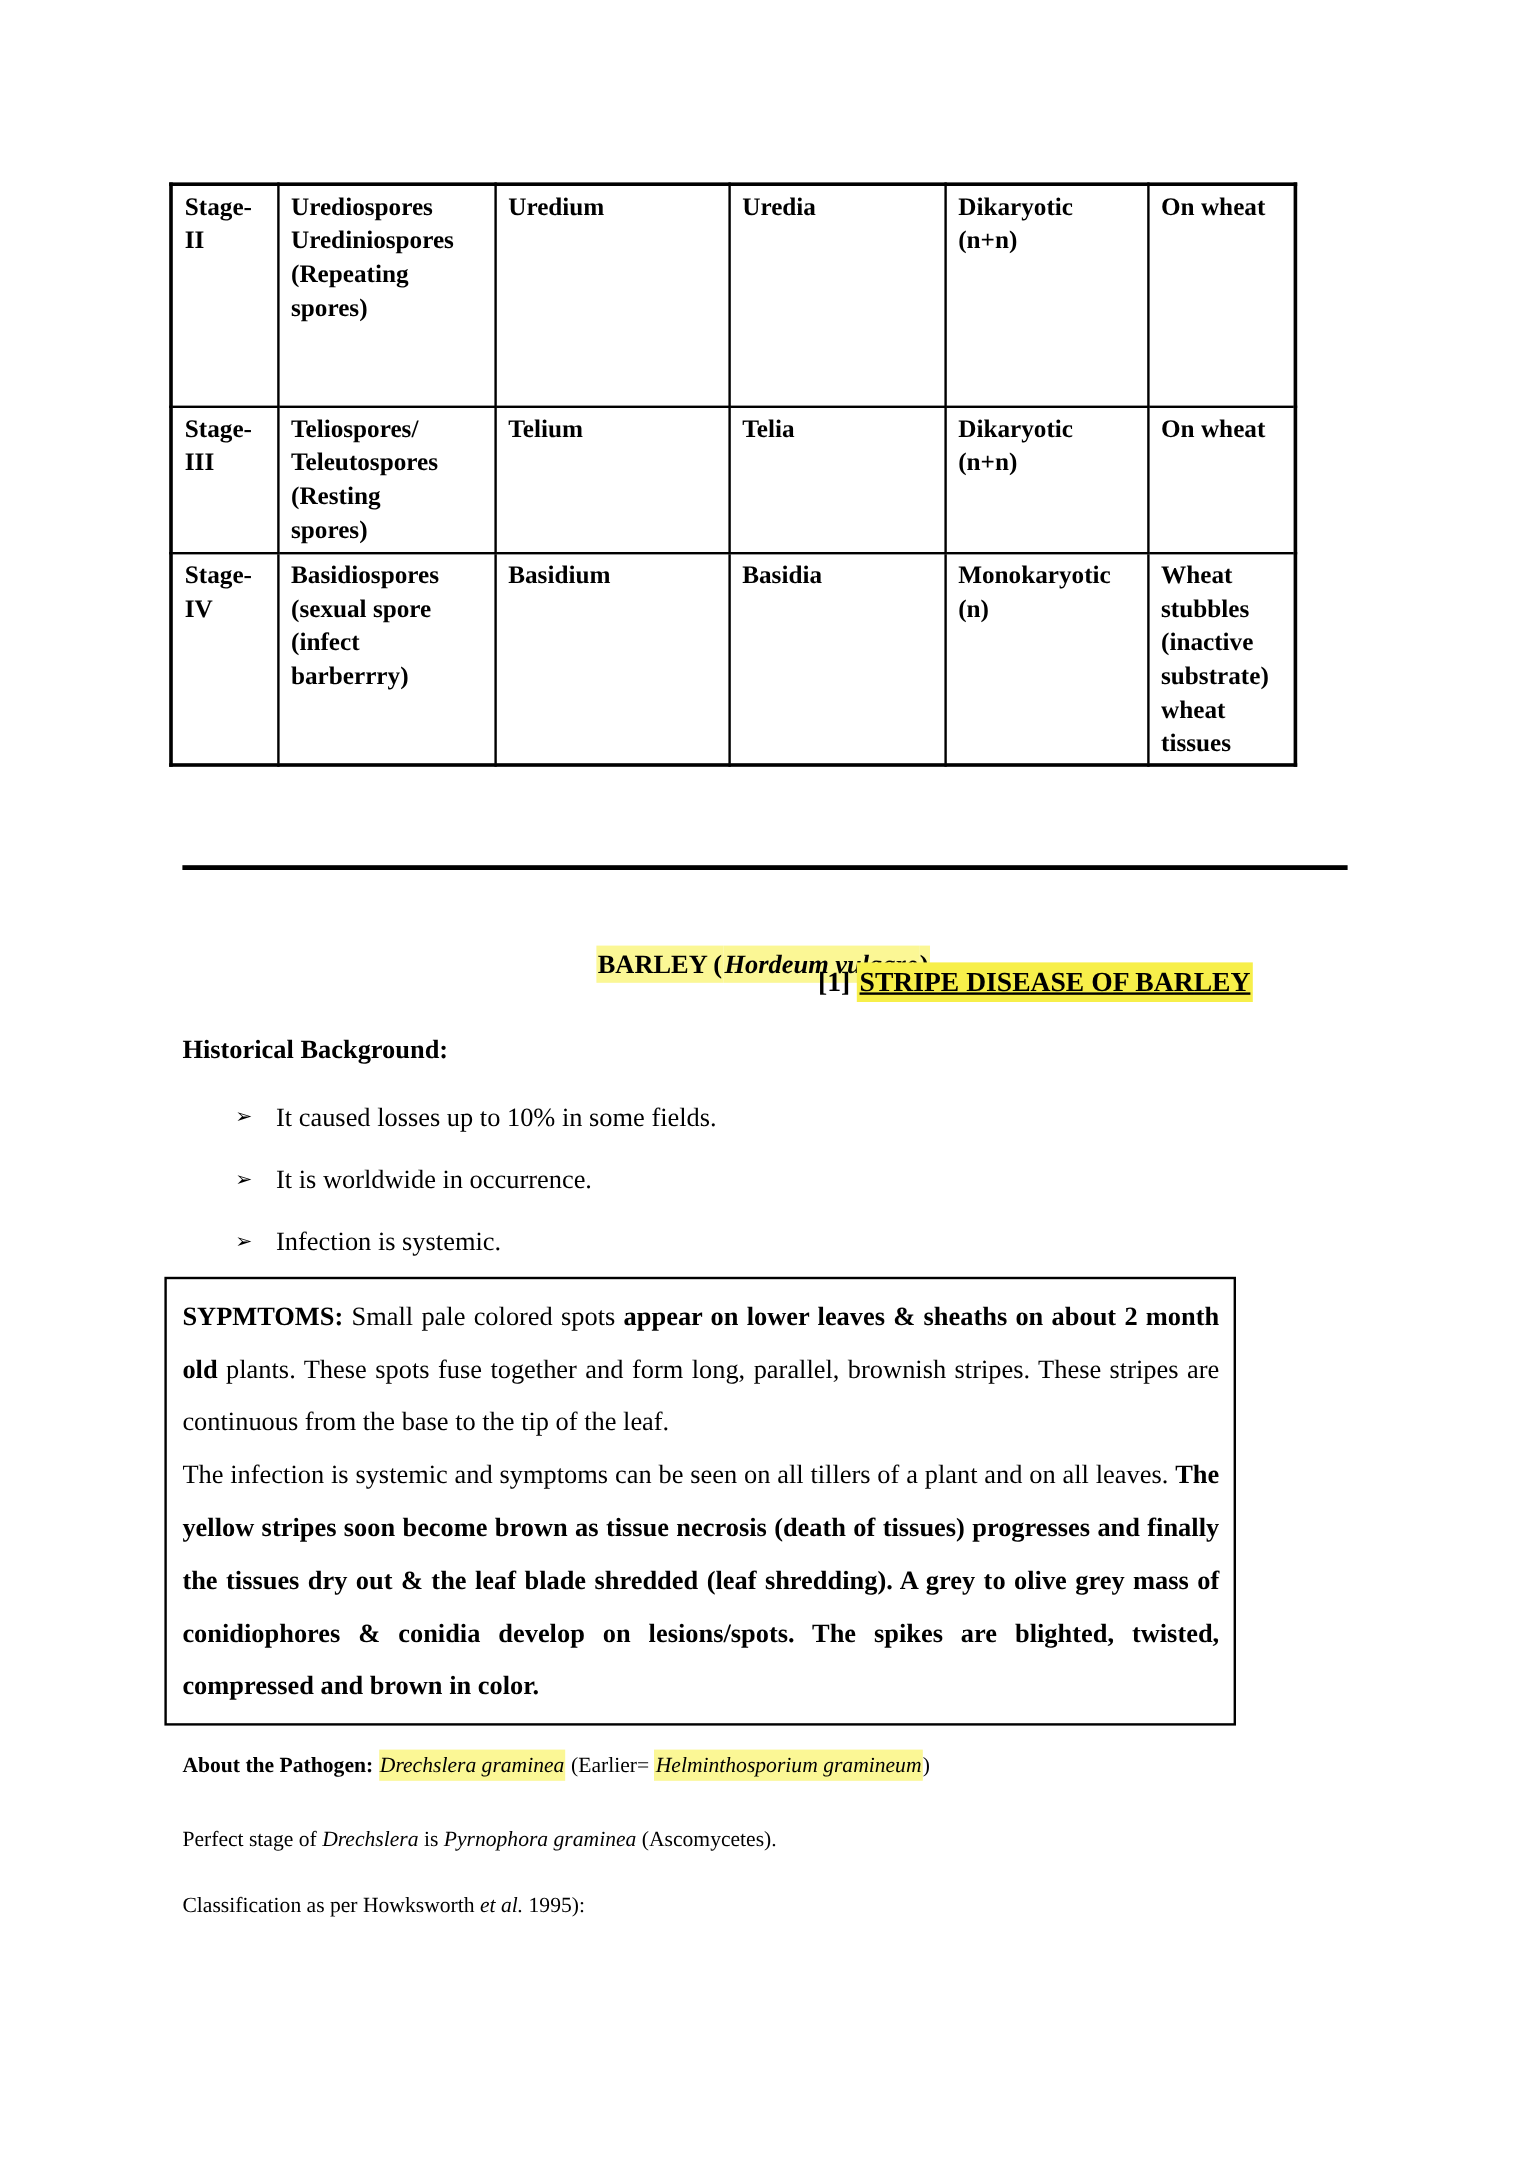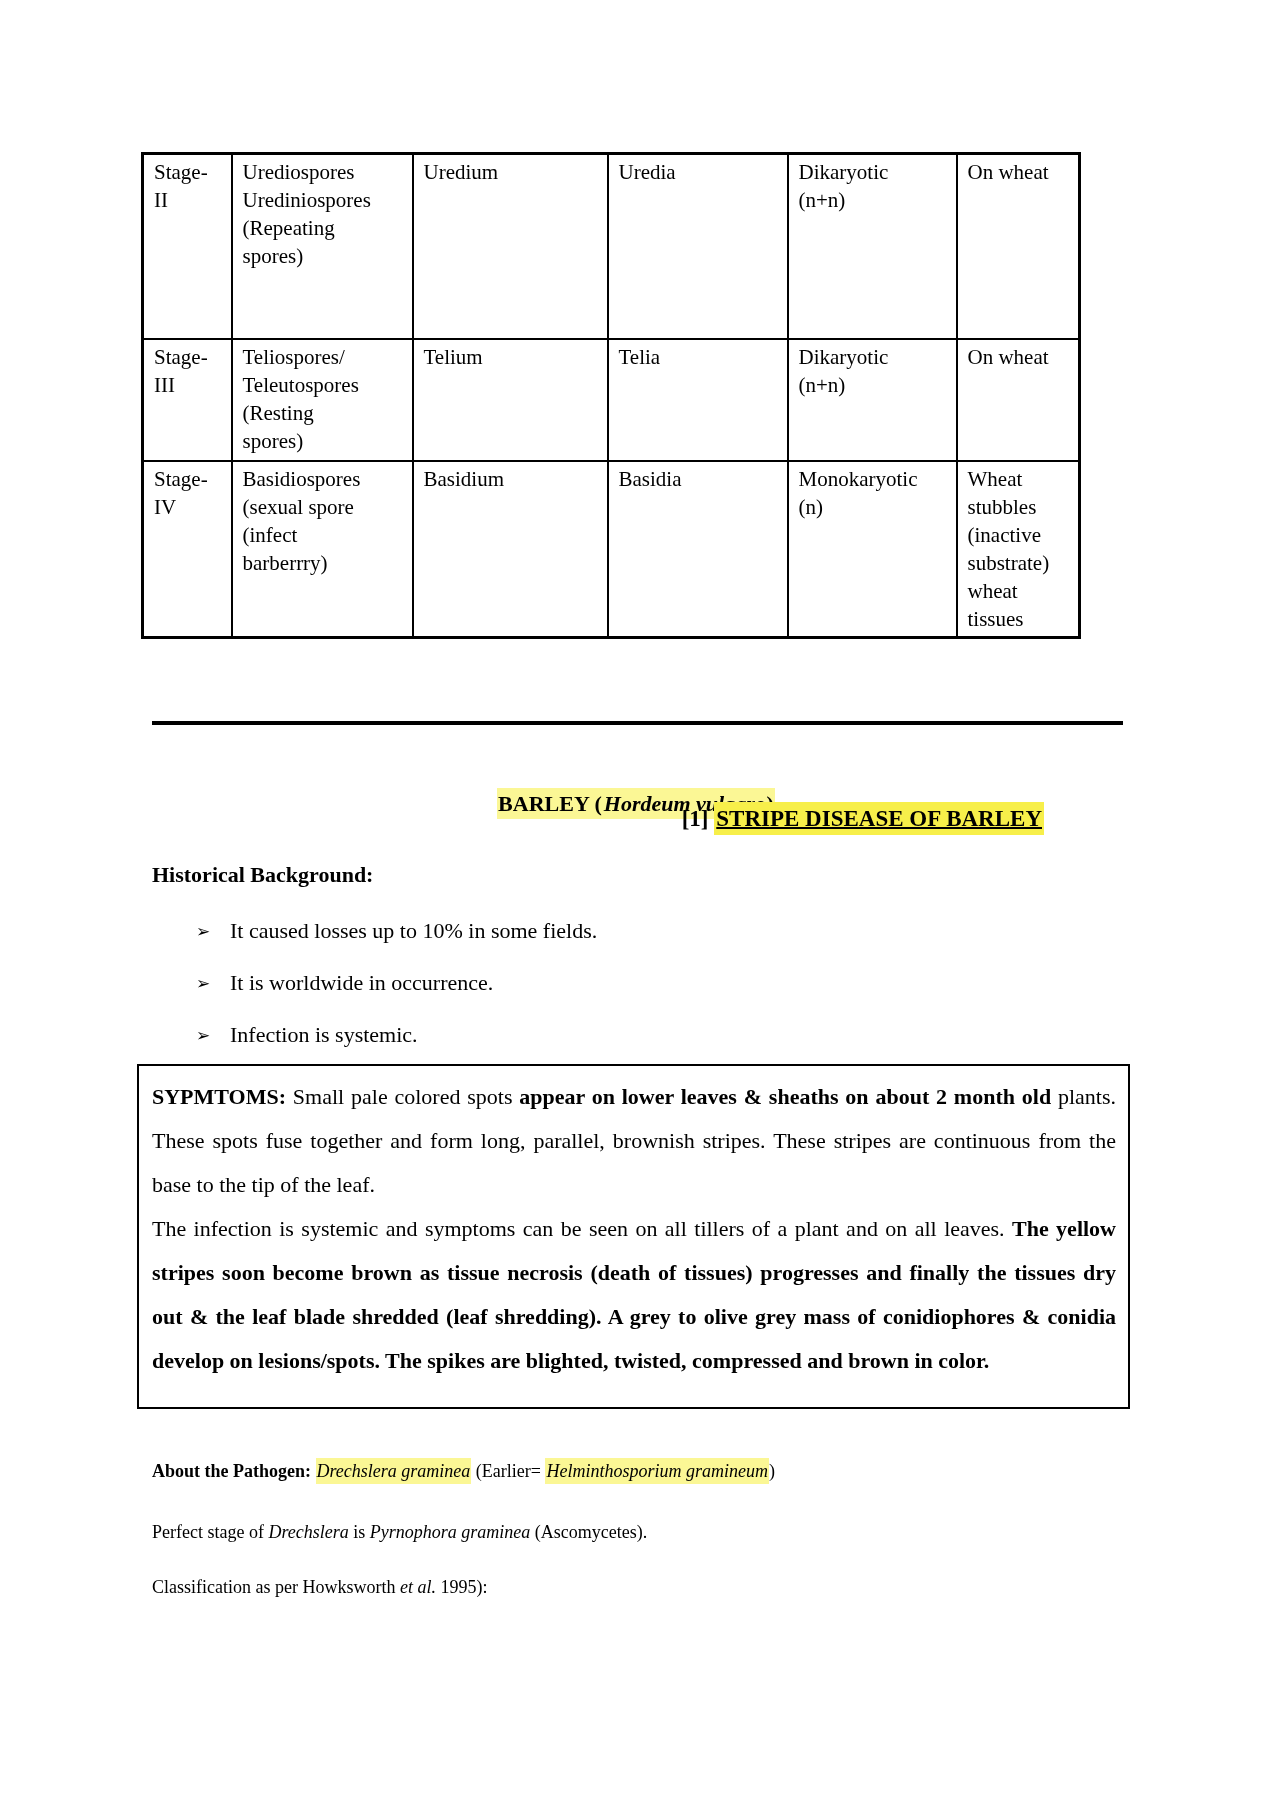--- a/index.html
+++ b/index.html
@@ -13,21 +13,21 @@
   .page{
     position:relative;
     width:1272px;height:1799px;
     background:var(--page-bg);
     margin:0 auto;
     font-family:"Liberation Serif","DejaVu Serif",serif;
     color:var(--text);
     overflow:hidden;
   }
   
-  .doc-table{position:absolute;top:152px;left:141px;}
+  .doc-table{position:absolute;top:152px;left:141px;font-weight:bold;}
   .doc-table table{
     border-collapse:collapse;
     table-layout:fixed;
     width:937px;
     border:3px solid var(--border);
   }
   .doc-table td{
     border:2px solid var(--border);
     vertical-align:top;
     padding:3px 6px 3px 10px;
@@ -51,23 +51,23 @@
   .bullet-glyph{
     font-family:"DejaVu Sans",sans-serif;
     font-size:17px;
     width:18px;
     margin-right:16px;
     flex:0 0 auto;
   }
   
   .sym-box{
     position:absolute;top:1064px;left:137px;
-    width:993px;box-sizing:border-box;
+    width:893px;box-sizing:border-box;
     border:2px solid var(--border);
-    padding:9px 12px 24px 13px;
+    padding:9px 12px 9px 13px;
     background:var(--page-bg);
   }
   .sym-box p{
     margin:0;
     font-size:22px;
     line-height:44px;
     text-align:justify;
   }
   
   .para{position:absolute;left:152px;width:975px;font-size:18px;line-height:30px;}

